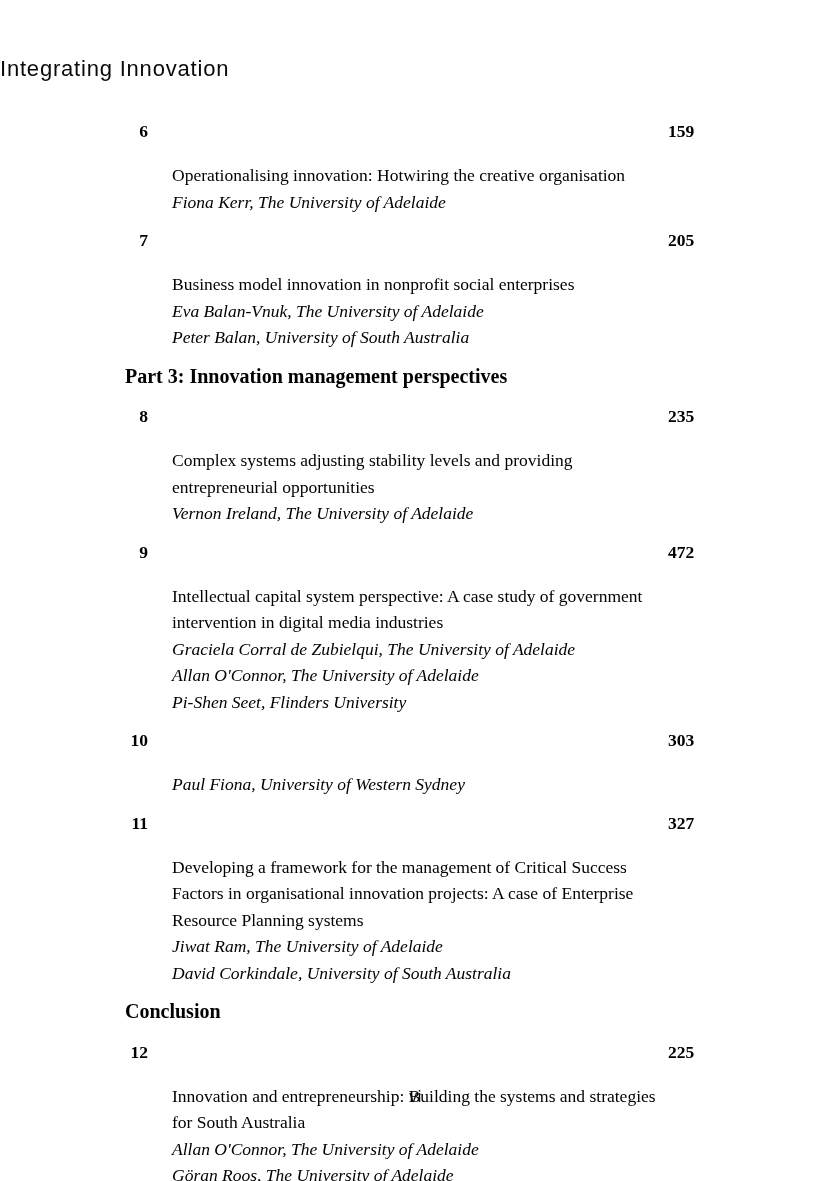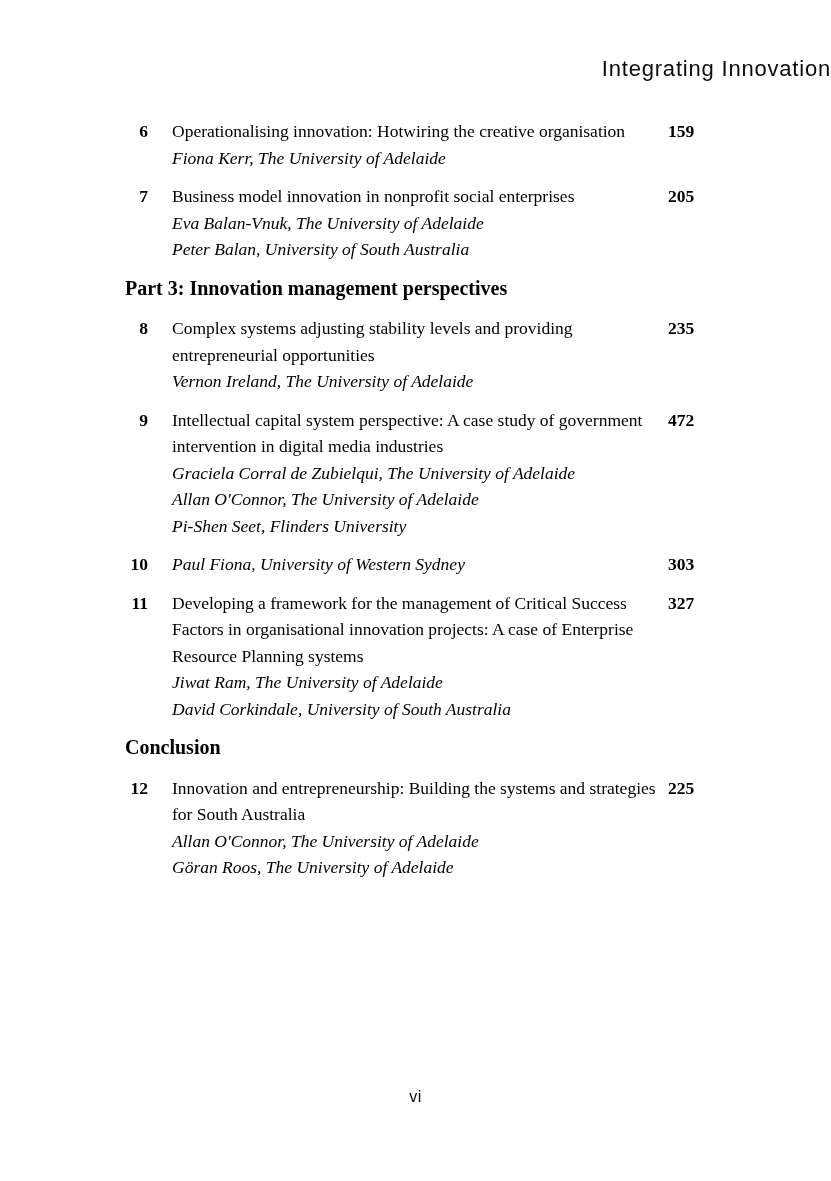--- a/index.html
+++ b/index.html
@@ -14,21 +14,21 @@
     background: #ffffff;
     color: #000000;
     font-family: "Liberation Serif", serif;
     overflow: hidden;
   }
   .header-title {
     position: absolute;
     top: 56px;
     left: 0;
     width: 100%;
-    text-align: right;
+    text-align: left;
     font-family: "Liberation Sans", sans-serif;
     font-size: 22px;
     font-weight: 400;
     letter-spacing: 0.8px;
     color: #0a0a0a;
   }
   .toc {
     position: absolute;
     top: 118px;
     left: 125px;
@@ -45,20 +45,21 @@
     text-align: right;
     font-weight: bold;
     font-size: 17.5px;
     line-height: 26.5px;
   }
   .chapter-body {
     flex: 1 1 auto;
     margin-left: 24px;
     padding-right: 10px;
     min-width: 0;
+    margin-top: 44px;
   }
   .chapter-title {
     font-size: 17.5px;
     line-height: 26.5px;
   }
   .chapter-author {
     font-style: italic;
     font-size: 17.5px;
     line-height: 26.5px;
   }

